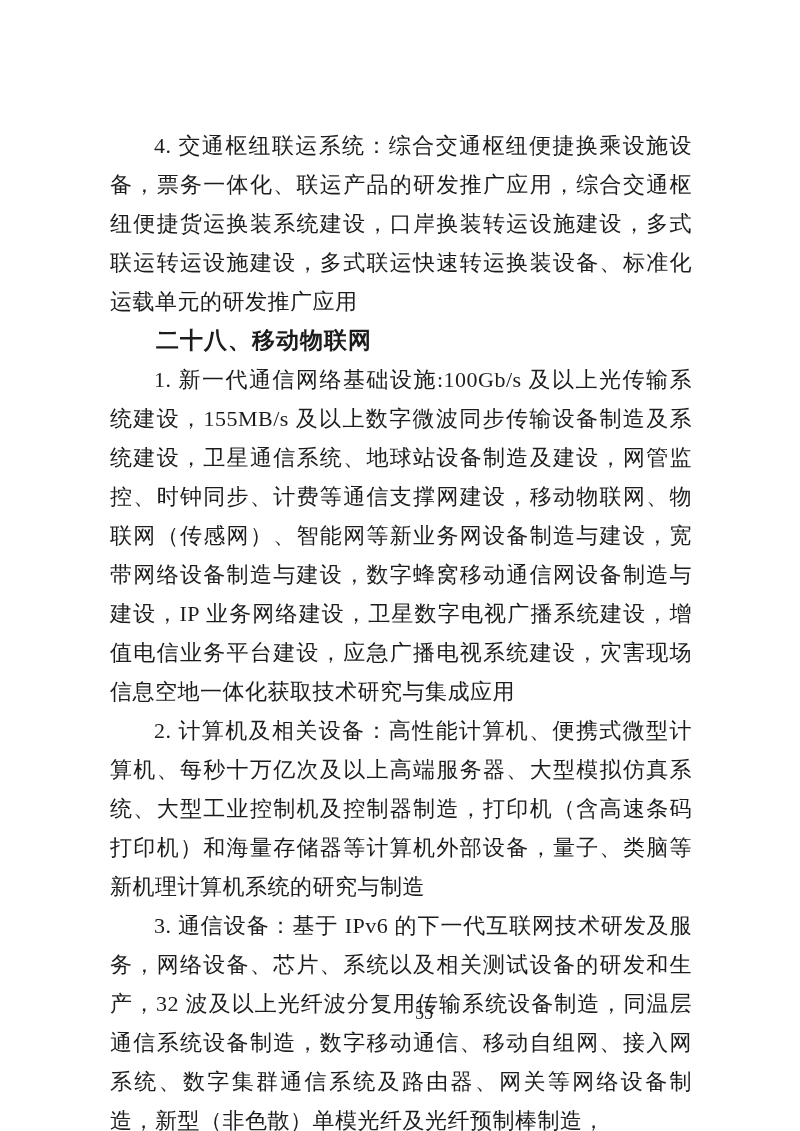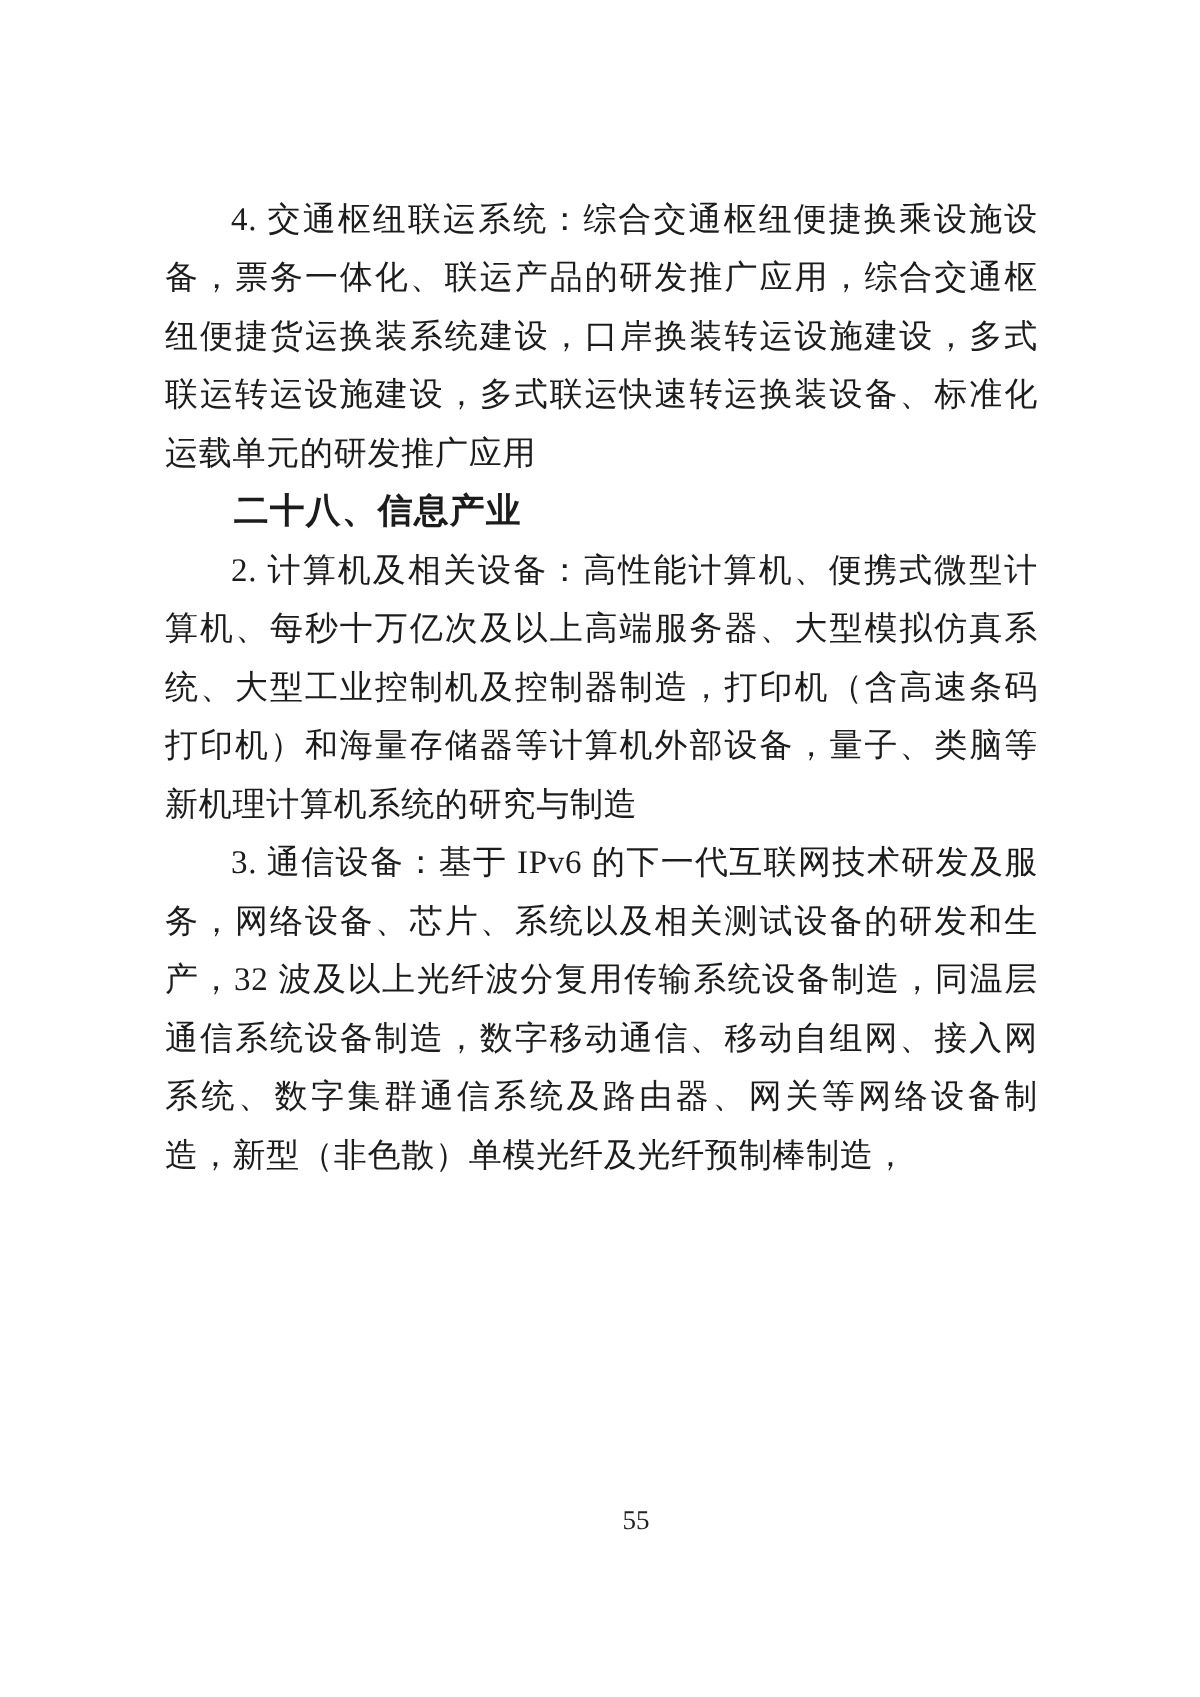--- a/index.html
+++ b/index.html
@@ -53,18 +53,19 @@
     font-family: "Liberation Serif", "DejaVu Serif", serif;
     padding-left: 48px;
   }
 </style>
 </head>
 <body>
 
 <div class="page">
   <div class="content">
     <p class="para">4. 交通枢纽联运系统：综合交通枢纽便捷换乘设施设备，票务一体化、联运产品的研发推广应用，综合交通枢纽便捷货运换装系统建设，口岸换装转运设施建设，多式联运转运设施建设，多式联运快速转运换装设备、标准化运载单元的研发推广应用</p>
-    <h2 class="heading">二十八、信息产业</h2>
+    <h2 class="heading">二十八、移动物联网</h2>
+    <p class="para">1. 新一代通信网络基础设施:100Gb/s 及以上光传输系统建设，155MB/s 及以上数字微波同步传输设备制造及系统建设，卫星通信系统、地球站设备制造及建设，网管监控、时钟同步、计费等通信支撑网建设，移动物联网、物联网（传感网）、智能网等新业务网设备制造与建设，宽带网络设备制造与建设，数字蜂窝移动通信网设备制造与建设，IP 业务网络建设，卫星数字电视广播系统建设，增值电信业务平台建设，应急广播电视系统建设，灾害现场信息空地一体化获取技术研究与集成应用</p>
     <p class="para">2. 计算机及相关设备：高性能计算机、便携式微型计算机、每秒十万亿次及以上高端服务器、大型模拟仿真系统、大型工业控制机及控制器制造，打印机（含高速条码打印机）和海量存储器等计算机外部设备，量子、类脑等新机理计算机系统的研究与制造</p>
     <p class="para">3. 通信设备：基于 IPv6 的下一代互联网技术研发及服务，网络设备、芯片、系统以及相关测试设备的研发和生产，32 波及以上光纤波分复用传输系统设备制造，同温层通信系统设备制造，数字移动通信、移动自组网、接入网系统、数字集群通信系统及路由器、网关等网络设备制造，新型（非色散）单模光纤及光纤预制棒制造，</p>
   </div>
   <div class="page-number">55</div>
 </div>
 
 </body></html>

